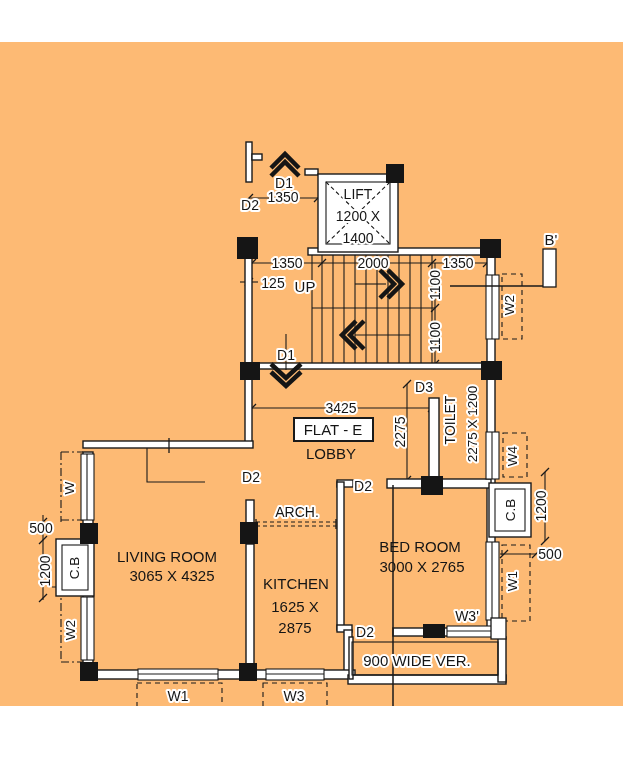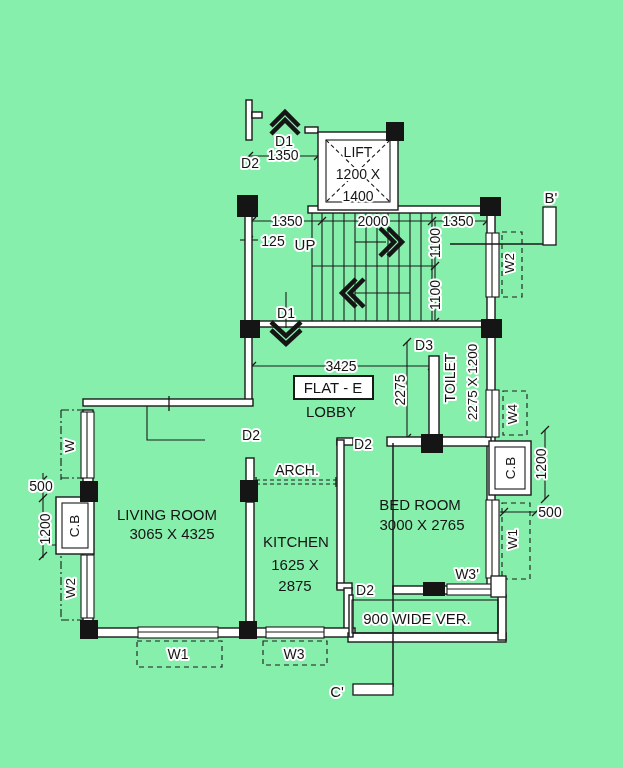--- a/index.html
+++ b/index.html
@@ -1,16 +1,16 @@
 <!DOCTYPE html>
 <html><head>
 <meta charset="utf-8">
 <style>
   html,body{margin:0;padding:0;background:#ffffff;}
-  #plan-wrap{width:623px;height:768px;position:relative;background:#86efac;overflow:hidden;}
+  #plan-wrap{width:623px;height:664px;position:relative;background:#fdba74;overflow:hidden;margin-top:42px;}
   svg{display:block;}
   .wall{fill:#fff;stroke:#1a1a1a;stroke-width:1.4;}
   .col{fill:#151515;stroke:none;}
   .hollow{fill:#fff;stroke:#1a1a1a;stroke-width:1.3;}
   .thin{stroke:#1a1a1a;stroke-width:1.1;fill:none;}
   .thin15{stroke:#1a1a1a;stroke-width:1.5;fill:none;}
   .dash{stroke:#1a1a1a;stroke-width:1.1;fill:none;stroke-dasharray:5 4;}
   .dashdot{stroke:#1a1a1a;stroke-width:1.1;fill:none;stroke-dasharray:8 3 2 3;}
   .diag{stroke:#1a1a1a;stroke-width:1.1;fill:none;stroke-dasharray:4 3;}
   .win{fill:#fff;stroke:#1a1a1a;stroke-width:1.1;}

